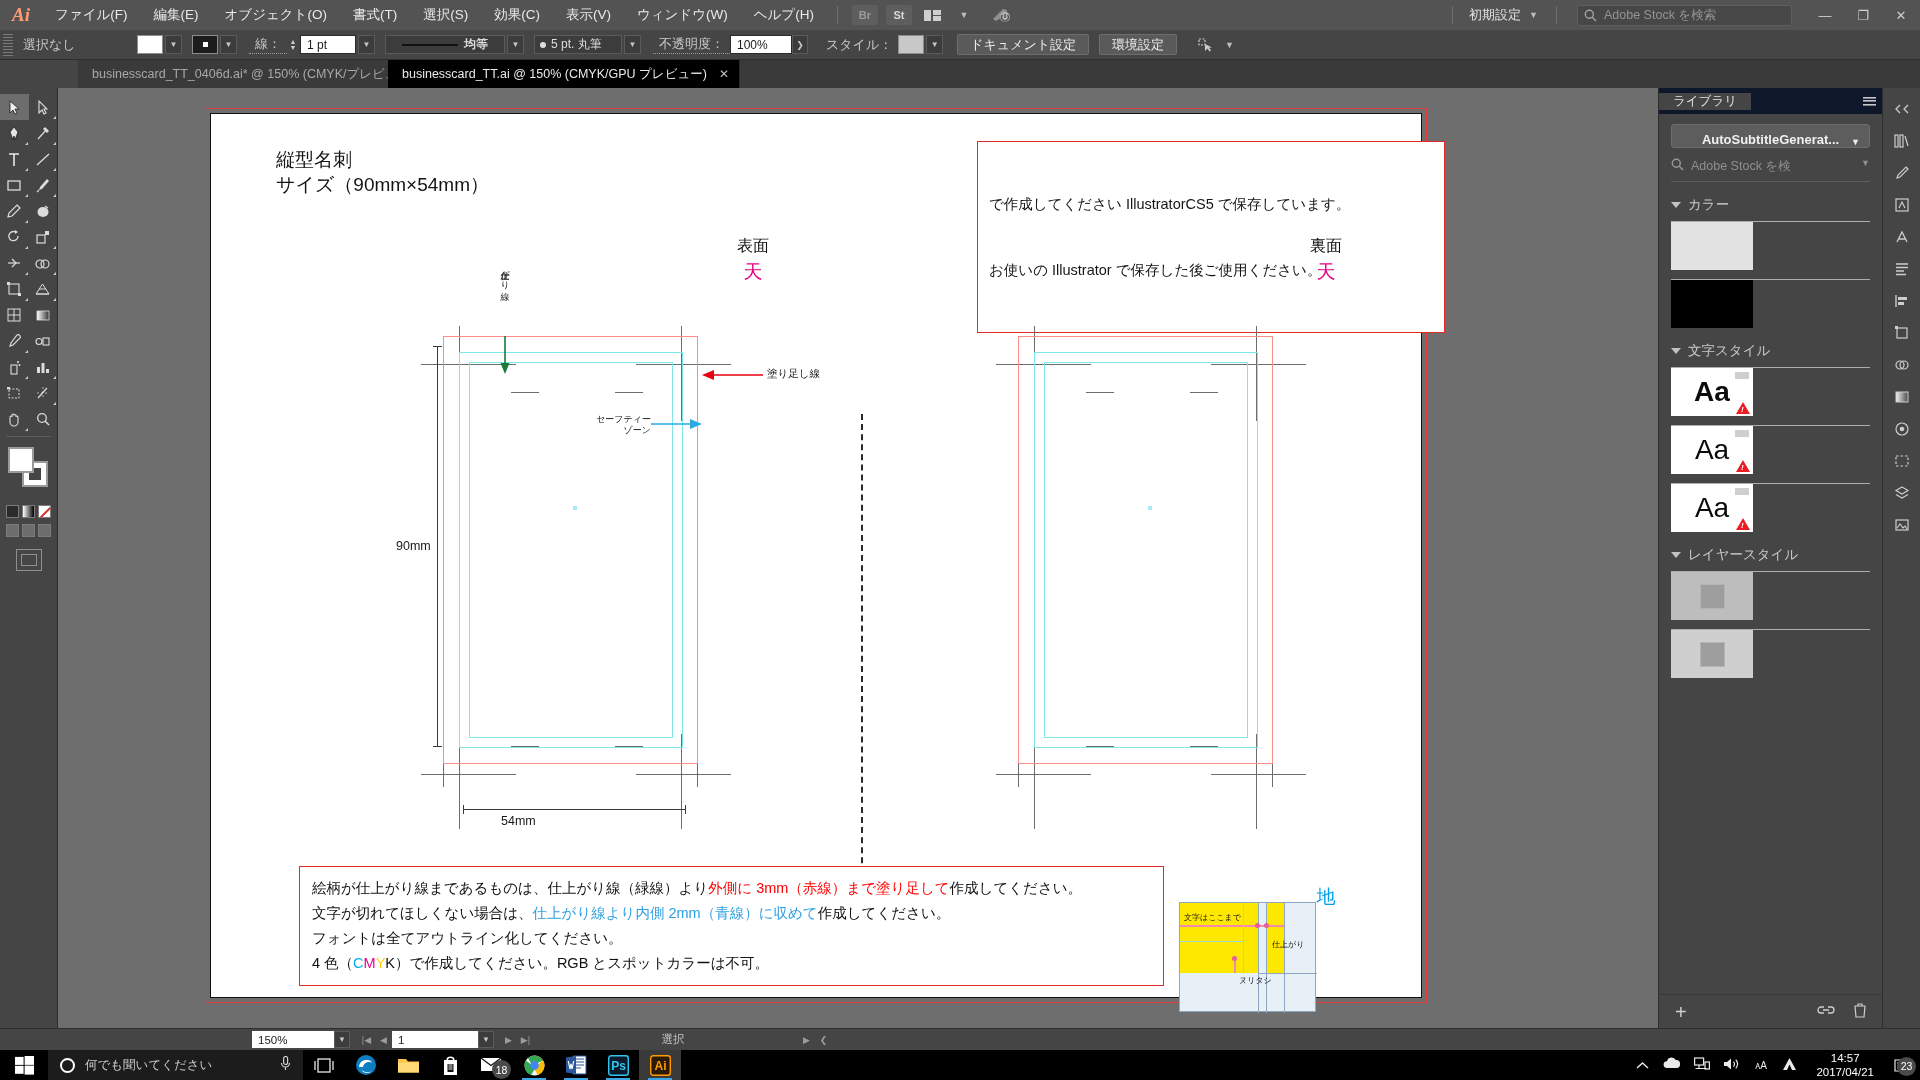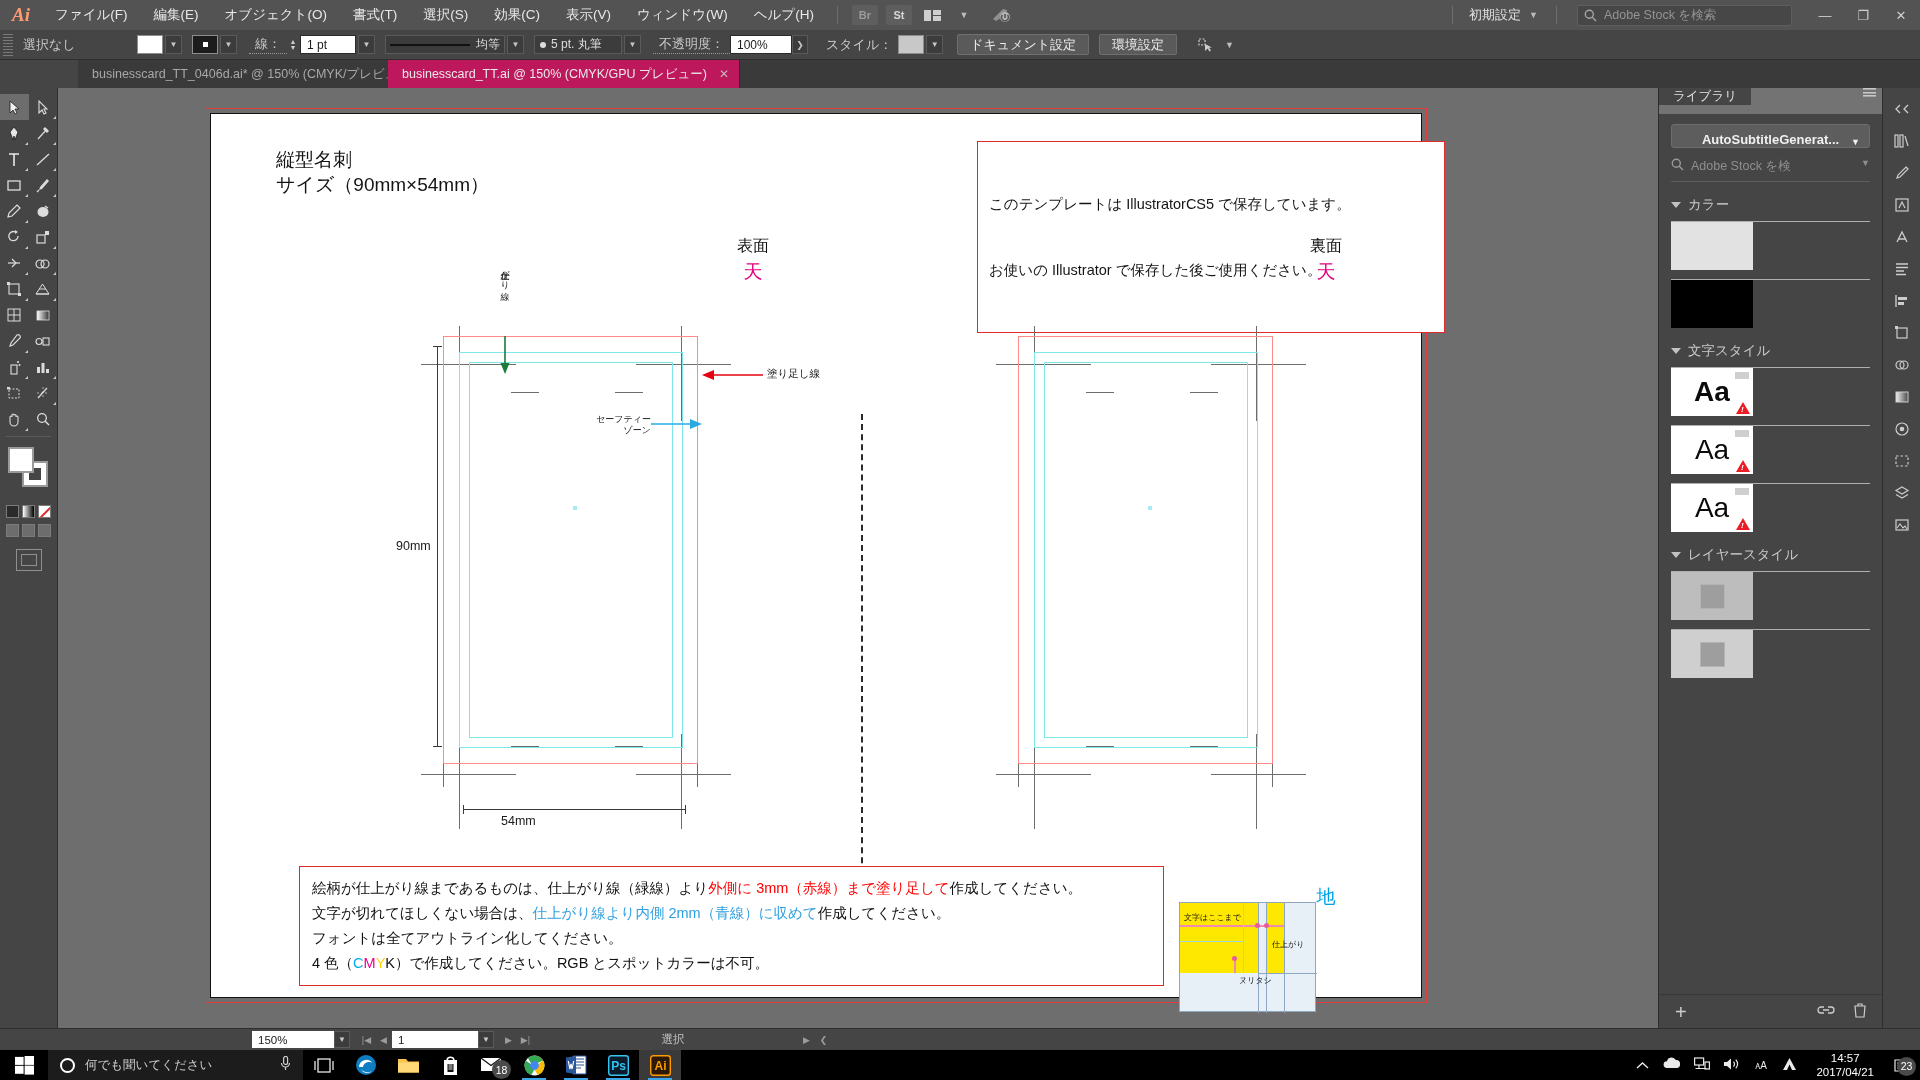--- a/index.html
+++ b/index.html
@@ -49,39 +49,39 @@
   .swatch.gray{ background:#c8c8c8; }
   .swatch.none{ background:#1c1c1c; display:flex;align-items:center;justify-content:center;}
   .swatch.none i{ width:9px;height:9px;background:#fff;border:2px solid #1c1c1c; display:block;}
   .dd{ width:17px;height:19px; background:#3c3c3c; border:1px solid #5a5a5a;
       display:flex;align-items:center;justify-content:center; color:#c6c6c6; font-size:8px; margin-left:2px;}
   .numfield{ height:19px; background:#fff; color:#1b1b1b; font-size:12px;
       display:flex; align-items:center; padding:0 6px; min-width:56px; border:1px solid #2b2b2b;}
   .spin{ width:12px;height:19px; display:flex;flex-direction:column;justify-content:center;align-items:center;
       color:#cfcfcf; font-size:7px; line-height:6px; margin-right:1px;}
   .strokestyle{ width:120px;height:19px; background:#3c3c3c;border:1px solid #5a5a5a;
-      display:flex;align-items:center; padding:0 4px; gap:6px;}
+      display:flex;align-items:center; padding:0 16px; gap:6px;font-weight:bold;}
   .strokeline{ flex:1; height:2px; background:#111; }
   .strokestyle span{ color:#ddd; font-size:12px; }
   .brushbox{ width:88px;height:19px; background:#3c3c3c;border:1px solid #5a5a5a;
       display:flex;align-items:center; padding:0 5px; gap:5px; color:#ddd; font-size:12px;}
   .brushdot{ width:6px;height:6px;border-radius:50%;background:#ddd;}
   .opfield{ height:19px; background:#fff;color:#1b1b1b;font-size:12px; display:flex;align-items:center;
       padding:8px 6px; min-width:62px; border:1px solid #2b2b2b;}
   .arrowbtn{ width:16px;height:19px;background:#3c3c3c;border:1px solid #5a5a5a;
       display:flex;align-items:center;justify-content:center;color:#c6c6c6;font-size:9px;}
   .btn{ height:21px; padding:0 12px; background:#5a5a5a; border:1px solid #6e6e6e; border-radius:2px;
       color:#ececec; font-size:13px; display:flex;align-items:center; white-space:nowrap;}
 
   
   .tabbar{ position:absolute; left:0; top:60px; width:1920px; height:28px; background:#3a3a3a;}
   .lgrip{ position:absolute; left:0; top:0; width:78px; height:28px; background:#454545;}
   .tab{ position:absolute; top:0; height:28px; background:#3a3a3a; display:flex; align-items:center;
       padding:0 10px 0 14px; font-size:12.5px; color:#a8a8a8; gap:12px; border-right:1px solid #2c2c2c;}
-  .tab.active{ background:#be185d; color:#e9e9e9; }
+  .tab.active{ background:#000000; color:#e9e9e9; }
   .tab .x{ font-size:12px; color:#bdbdbd; }
 
   
   .toolbox{ position:absolute; left:0; top:88px; width:58px; height:940px; background:#454545;
       border-right:1px solid #2e2e2e; padding-top:6px;}
   .toolrow{ display:flex; }
   .tool{ width:29px;height:26px; display:flex;align-items:center;justify-content:center;
       color:#dcdcdc; position:relative; }
   .tool.sel{ background:#6d6d6d; }
   .tool svg{ display:block; }
@@ -144,21 +144,21 @@
       padding:0 6px; margin-left:252px; font-size:11.5px;}
   .sb-dd{ width:16px;height:17px; background:#3c3c3c;border:1px solid #5a5a5a;
       display:flex;align-items:center;justify-content:center;color:#c8c8c8;font-size:8px;}
   .navbtn{ width:17px;height:17px;display:flex;align-items:center;justify-content:center;color:#9c9c9c;font-size:9px;}
   .sb-page{ width:86px;height:17px;background:#fff;color:#1b1b1b;display:flex;align-items:center;padding:0 6px;}
   .sb-status{ flex:0 0 auto; width:250px; text-align:center; }
 
   
   .rightdock{ position:absolute; right:38px; top:88px; width:224px; height:940px; background:#454545;
       border-left:1px solid #2e2e2e;}
-  .rp-tabs{ height:26px; background:#737373; display:flex; align-items:flex-start;}
+  .rp-tabs{ height:26px; background:#0f172a; display:flex; align-items:center;}
   .rp-tab{ padding:0 14px; display:flex;align-items:center; font-size:12.5px; color:#e3e3e3; background:#454545;}
   .rp-menu{ margin-left:auto; width:26px; display:flex;align-items:center;justify-content:center;}
   .hamb{ width:13px; height:9px; background:
       linear-gradient(#c7c7c7,#c7c7c7) 0 0/13px 1.6px no-repeat,
       linear-gradient(#c7c7c7,#c7c7c7) 0 3.7px/13px 1.6px no-repeat,
       linear-gradient(#c7c7c7,#c7c7c7) 0 7.4px/13px 1.6px no-repeat;}
   .lib-select{ margin:10px 12px 0; height:24px; background:#5d5d5d; border:1px solid #6e6e6e; border-radius:3px;
       display:flex; align-items:flex-end; justify-content:center; position:relative; color:#f0f0f0; font-size:13px; font-weight:bold;}
   .lib-select .ch{ position:absolute; right:9px; font-size:9px; font-weight:normal;}
   .lib-search{ margin:10px 12px 0; height:24px; display:flex; align-items:flex-start; gap:7px;
@@ -544,21 +544,21 @@
 
 <div class="canvaswrap">
 
   <div class="abframe"></div>
   <div class="artboard">
 
     <div class="art-title" style="left:65px; top:33px;">縦型名刺</div>
     <div class="art-title" style="left:65px; top:58px;">サイズ（90mm×54mm）</div>
 
     <div class="notebox" style="left:766px; top:27px; width:468px;">
-      <div>このテンプレートは IllustratorCS5 で保存しています。</div>
+      <div>で作成してください IllustratorCS5 で保存しています。</div>
       <div>お使いの Illustrator で保存した後ご使用ください。</div>
     </div>
 
     <div class="label-blk" style="left:502px; top:122px; width:80px;">表面</div>
     <div class="label-mag" style="left:502px; top:145px; width:80px;">天</div>
 
     <div class="cropline" style="left:210px; top:250px; width:95px; height:1px;"></div>
     <div class="cropline" style="left:248px; top:212px; width:1px; height:95px;"></div>
     <div class="cropline" style="left:210px; top:660px; width:95px; height:1px;"></div>
     <div class="cropline" style="left:248px; top:620px; width:1px; height:95px;"></div>

